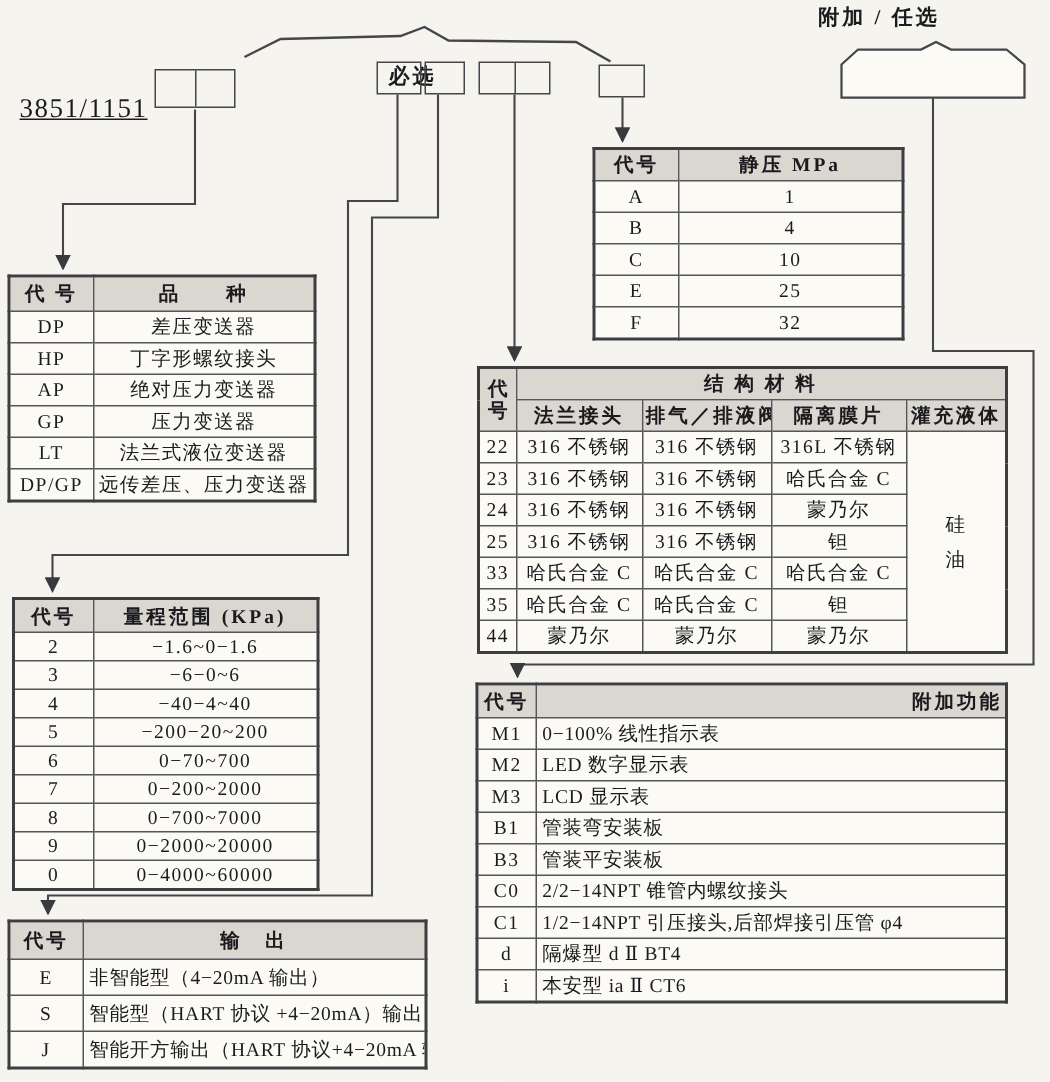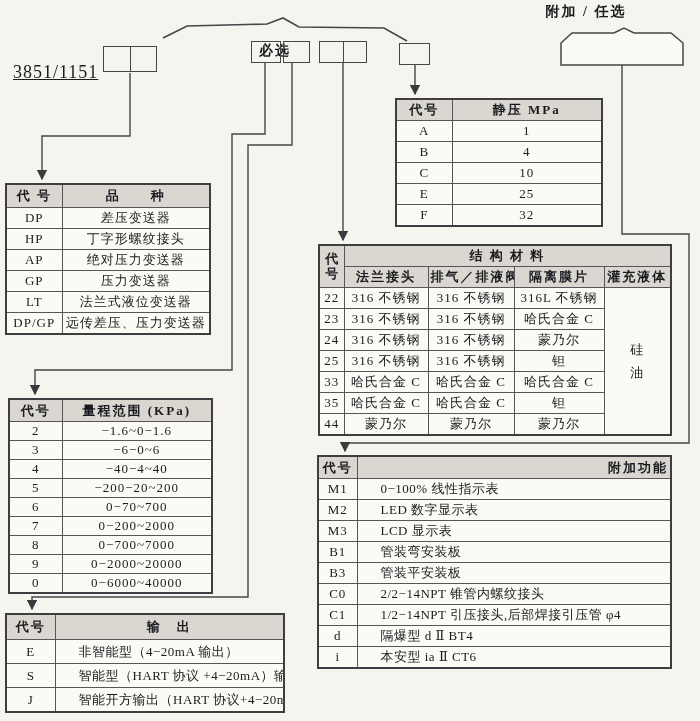--- a/index.html
+++ b/index.html
@@ -31,21 +31,21 @@
   .fill{white-space:pre-line !important;line-height:1.8;font-size:13px;}
 
   
   .t-product th{height:22px}.t-product td{height:20px;letter-spacing:2px;}
   .t-product td:first-child{letter-spacing:1px;}
   .t-press th{height:20px}.t-press td{height:20px;}
   .t-mat{font-size:12.5px;}.t-mat th{height:20px;letter-spacing:1px;}.t-mat td{height:20px;letter-spacing:0.5px;}
   .t-range th{height:21px;letter-spacing:1px;}.t-range td{height:18px;}
   .t-out th{height:24px}.t-out td{height:23px;}
   .t-add{font-size:12.5px;}.t-add th{height:21px}.t-add td{height:20px;}
-  .la tbody td:not(:first-child){text-align:left;padding-left:23px;letter-spacing:0.5px;}
+  .la tbody td:not(:first-child){text-align:left;padding-left:4px;letter-spacing:0.5px;}
   .la thead th.lh{text-align:right;padding-left:8px;}
 
   svg.lines{position:absolute;left:0;top:0;}
   svg.lines *{vector-effect:non-scaling-stroke;}
 </style>
 </head>
 <body>
 
 <div class="sheet">
 
@@ -272,21 +272,21 @@
         <tr>
           <td>8</td>
           <td>0−700~7000</td>
         </tr>
         <tr>
           <td>9</td>
           <td>0−2000~20000</td>
         </tr>
         <tr>
           <td>0</td>
-          <td>0−6000~40000</td>
+          <td>0−4000~60000</td>
         </tr>
       </tbody>
   </table>
 
   <table class="t t-out la" style="left:5px;top:613px;width:280px;">
     <colgroup>
         <col style="width:49px">
         <col>
       </colgroup>
     <thead>

